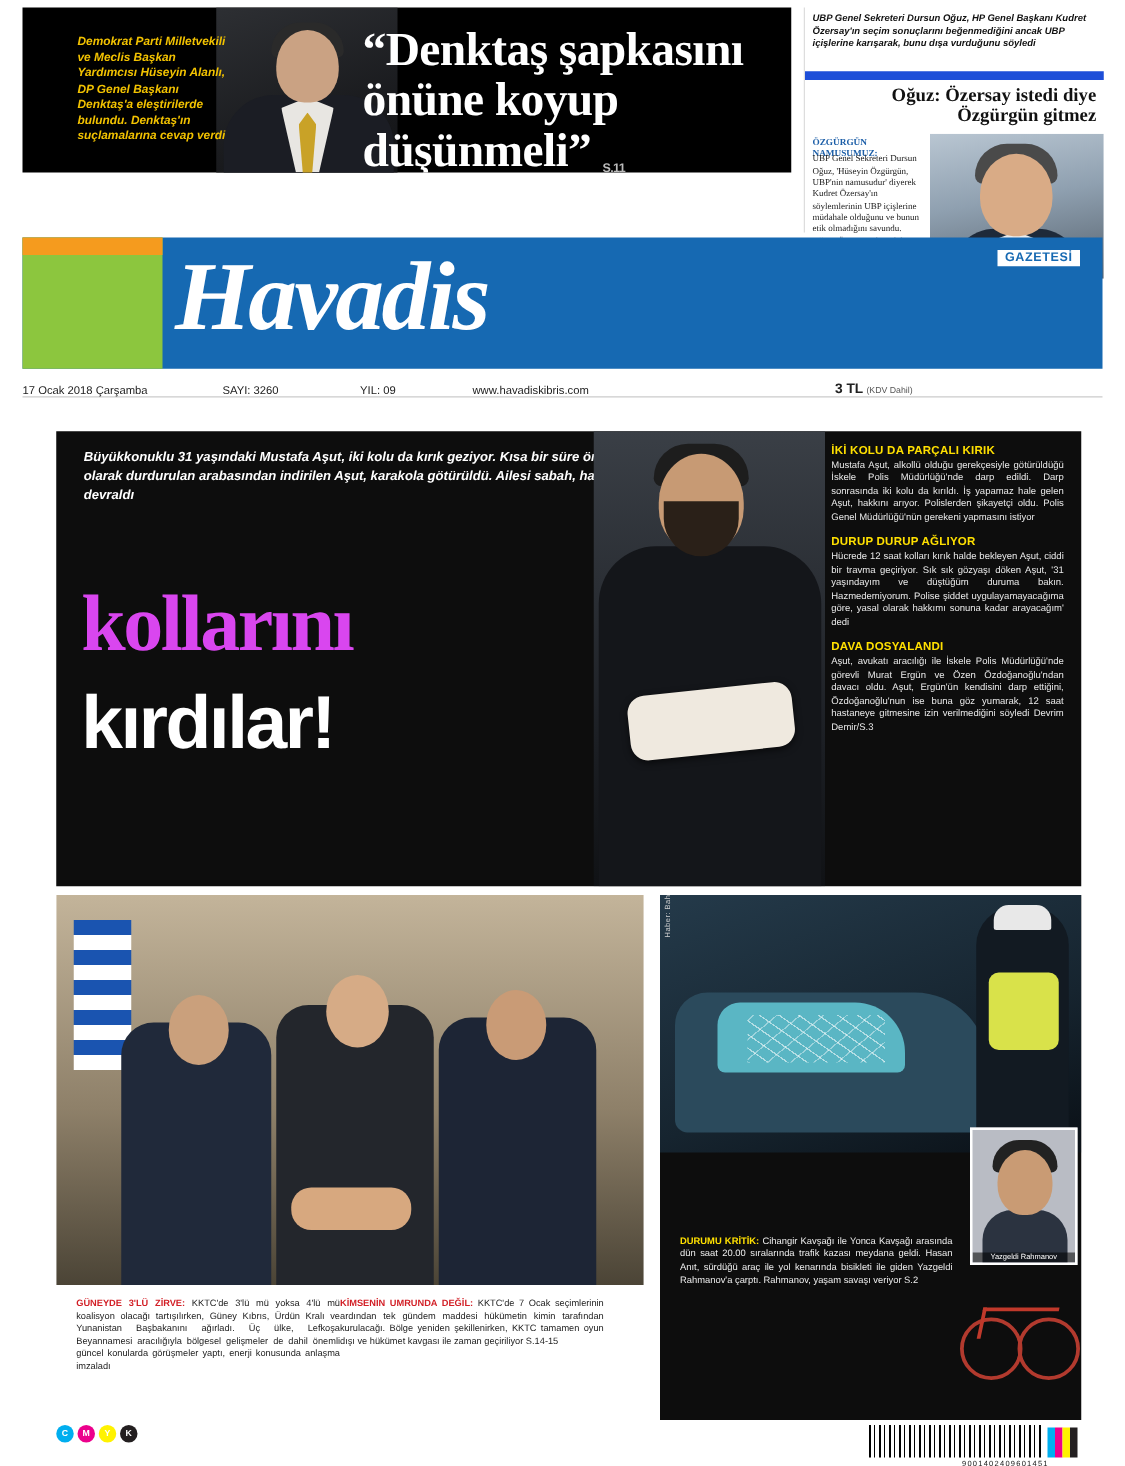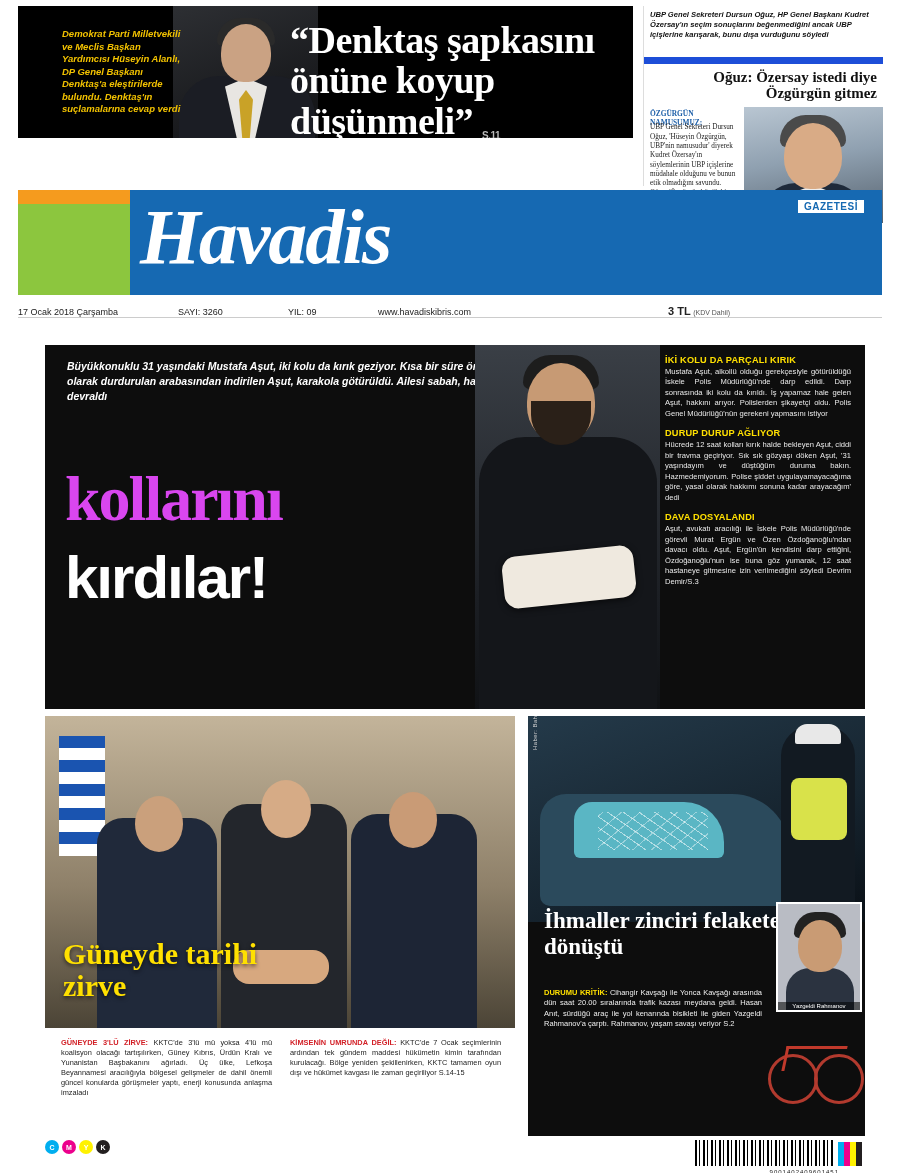--- a/index.html
+++ b/index.html
@@ -83,21 +83,21 @@
   .flag{position:absolute;left:14px;top:20px;width:46px;height:120px;background:repeating-linear-gradient(180deg,#1a54b0 0 12px,#fff 12px 24px);}
   .pol{position:absolute;bottom:0;border-radius:26px 26px 0 0;}
   .p1{left:52px;width:120px;height:210px;background:#20293a;}
   .p2{left:176px;width:126px;height:224px;background:#23262c;}
   .p3{left:306px;width:126px;height:214px;background:#1d2535;}
   .h1f{position:absolute;left:90px;bottom:176px;width:48px;height:56px;border-radius:50%;background:#caa07c;}
   .h2f{position:absolute;left:216px;bottom:190px;width:50px;height:58px;border-radius:50%;background:#d6ab86;}
   .h3f{position:absolute;left:344px;bottom:180px;width:48px;height:56px;border-radius:50%;background:#c99b76;}
   .hands{position:absolute;left:188px;bottom:44px;width:96px;height:34px;background:#d7a87f;border-radius:16px;}
   .bl-head{position:absolute;left:18px;top:222px;width:260px;color:#ffe000;font-family:"Liberation Serif",serif;font-weight:bold;font-size:30px;line-height:1.06;text-shadow:0 2px 4px rgba(0,0,0,.6);}
-  .bl-cols{position:absolute;left:16px;top:322px;width:440px;display:flex;gap:18px;}
+  .bl-cols{position:absolute;left:16px;top:322px;width:440px;display:flex;}
   .bl-col{width:211px;font-size:7.4px;line-height:1.35;text-align:justify;color:#222;}
   .bl-col b.red{color:#d21f26;font-weight:bold;}
 
   
   .br{position:absolute;left:528px;top:716px;width:337px;height:420px;background:#0d0d0d;overflow:hidden;}
   .br-photo{position:absolute;left:0;top:0;width:337px;height:206px;background:linear-gradient(160deg,#243a4a 0%,#16242f 60%,#0a1016 100%);overflow:hidden;}
   .car{position:absolute;left:12px;top:78px;width:250px;height:112px;background:#2b4a5c;border-radius:26px 58px 10px 10px;}
   .windshield{position:absolute;left:46px;top:86px;width:150px;height:56px;background:#63c9d6;border-radius:18px 40px 6px 6px;opacity:.85;}
   .crack{position:absolute;left:70px;top:96px;width:110px;height:38px;background:
      repeating-linear-gradient(35deg,rgba(255,255,255,.55) 0 1px,transparent 1px 9px),
@@ -223,42 +223,40 @@
     <div class="bl-photo">
       <div class="flag"></div>
       <div class="pol p1"></div>
       <div class="pol p2"></div>
       <div class="pol p3"></div>
       <div class="h1f"></div>
       <div class="h2f"></div>
       <div class="h3f"></div>
       <div class="hands"></div>
     </div>
-    <div class="bl-head">Güneyde tarihi zirve</div>
     <div class="bl-cols">
       <div class="bl-col">
         <b class="red">GÜNEYDE 3'LÜ ZİRVE:</b><span> KKTC'de 3'lü mü yoksa 4'lü mü koalisyon olacağı tartışılırken, Güney Kıbrıs, Ürdün Kralı ve Yunanistan Başbakanını ağırladı. Üç ülke, Lefkoşa Beyannamesi aracılığıyla bölgesel gelişmeler de dahil önemli güncel konularda görüşmeler yaptı, enerji konusunda anlaşma imzaladı</span>
       </div>
       <div class="bl-col">
         <b class="red">KİMSENİN UMRUNDA DEĞİL:</b><span> KKTC'de 7 Ocak seçimlerinin ardından tek gündem maddesi hükümetin kimin tarafından kurulacağı. Bölge yeniden şekillenirken, KKTC tamamen oyun dışı ve hükümet kavgası ile zaman geçiriliyor S.14-15</span>
       </div>
     </div>
   </div>
 
   <div class="br">
     <div class="br-photo">
       <div class="car"></div>
       <div class="windshield"></div>
       <div class="crack"></div>
       <div class="cop"></div>
       <div class="cop-vest"></div>
       <div class="cop-hat"></div>
       <div class="photo-credit">Haber: Bahadır ATİLA</div>
     </div>
-    <div class="br-head">İhmaller zinciri felakete dönüştü</div>
     <div class="br-body">
       <b>DURUMU KRİTİK:</b><span> Cihangir Kavşağı ile Yonca Kavşağı arasında dün saat 20.00 sıralarında trafik kazası meydana geldi. Hasan Anıt, sürdüğü araç ile yol kenarında bisikleti ile giden Yazgeldi Rahmanov'a çarptı. Rahmanov, yaşam savaşı veriyor S.2</span>
     </div>
     <div class="br-inset">
       <div class="ins-body"></div>
       <div class="ins-hair"></div>
       <div class="ins-face"></div>
       <div class="ins-cap">Yazgeldi Rahmanov</div>
     </div>
     <div class="bike">

